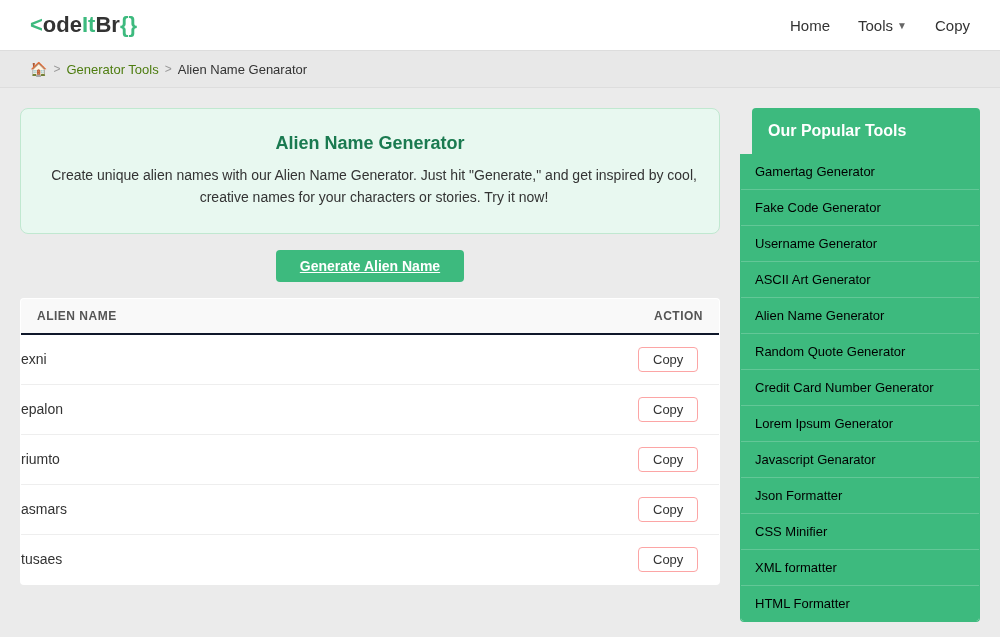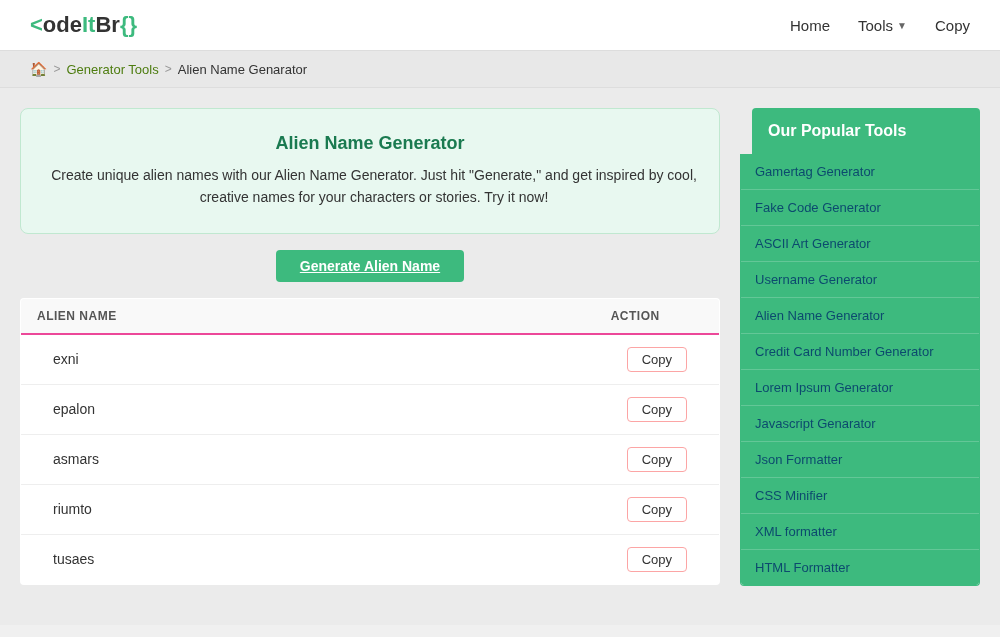--- a/index.html
+++ b/index.html
@@ -122,33 +122,33 @@
     .names-table {
       background: #fff;
       border: 1px solid #ddd;
       border-radius: 4px;
       width: 100%;
       border-collapse: collapse;
       overflow: hidden;
     }
     .names-table thead tr {
       background: #f9f9f9;
-      border-bottom: 2px solid #ec4899;
+      border-bottom: 2px solid #0f172a;
     }
     .names-table th {
       padding: 10px 16px;
       text-align: left;
       font-size: 12px;
       font-weight: 700;
       color: #555;
       letter-spacing: 0.5px;
       text-transform: uppercase;
     }
     .names-table td {
-      padding: 12px 32px;
+      padding: 12px 0;
       border-bottom: 1px solid #eee;
       font-size: 14px;
       color: #333;
     }
     .names-table tr:last-child td { border-bottom: none; }
     .copy-btn {
       background: #fff;
       border: 1px solid #fca5a5;
       border-radius: 4px;
       padding: 4px 14px;
@@ -174,21 +174,21 @@
     }
     .sidebar-list {
       background: #fff;
       border: 1px solid #3dba7e;
       border-top: none;
       border-radius: 0 0 4px 4px;
       overflow: hidden;
     }
     .sidebar-item {
       background: #3dba7e;
-      color: #0c4a6e;
+      color: #000000;
       padding: 10px 14px;
       font-size: 13px;
       cursor: pointer;
       border-bottom: 1px solid rgba(255,255,255,0.2);
       display: block;
       text-decoration: none;
     }
     .sidebar-item:last-child { border-bottom: none; }
 
     .home-icon { font-size: 14px; }
@@ -252,27 +252,27 @@
         <button class="copy-btn">Copy</button>
       </td>
     </tr>
           <tr>
       <td>epalon</td>
       <td class="action-cell">
         <button class="copy-btn">Copy</button>
       </td>
     </tr>
           <tr>
+      <td>riumto</td>
+      <td class="action-cell">
+        <button class="copy-btn">Copy</button>
+      </td>
+    </tr>
+          <tr>
       <td>asmars</td>
-      <td class="action-cell">
-        <button class="copy-btn">Copy</button>
-      </td>
-    </tr>
-          <tr>
-      <td>riumto</td>
       <td class="action-cell">
         <button class="copy-btn">Copy</button>
       </td>
     </tr>
           <tr>
       <td>tusaes</td>
       <td class="action-cell">
         <button class="copy-btn">Copy</button>
       </td>
     </tr>
@@ -280,23 +280,24 @@
     </table>
 
   </div>
 
   <div class="sidebar">
     <div class="sidebar-title">Our Popular Tools</div>
     <div class="sidebar-list" id="sidebar-list">
 
     <a href="#" class="sidebar-item">Gamertag Generator</a>
         <a href="#" class="sidebar-item">Fake Code Generator</a>
+        <a href="#" class="sidebar-item">Username Generator</a>
         <a href="#" class="sidebar-item">ASCII Art Generator</a>
-        <a href="#" class="sidebar-item">Username Generator</a>
         <a href="#" class="sidebar-item">Alien Name Generator</a>
+        <a href="#" class="sidebar-item">Random Quote Generator</a>
         <a href="#" class="sidebar-item">Credit Card Number Generator</a>
         <a href="#" class="sidebar-item">Lorem Ipsum Generator</a>
         <a href="#" class="sidebar-item">Javascript Genarator</a>
         <a href="#" class="sidebar-item">Json Formatter</a>
         <a href="#" class="sidebar-item">CSS Minifier</a>
         <a href="#" class="sidebar-item">XML formatter</a>
         <a href="#" class="sidebar-item">HTML Formatter</a>
       </div>
   </div>
 

